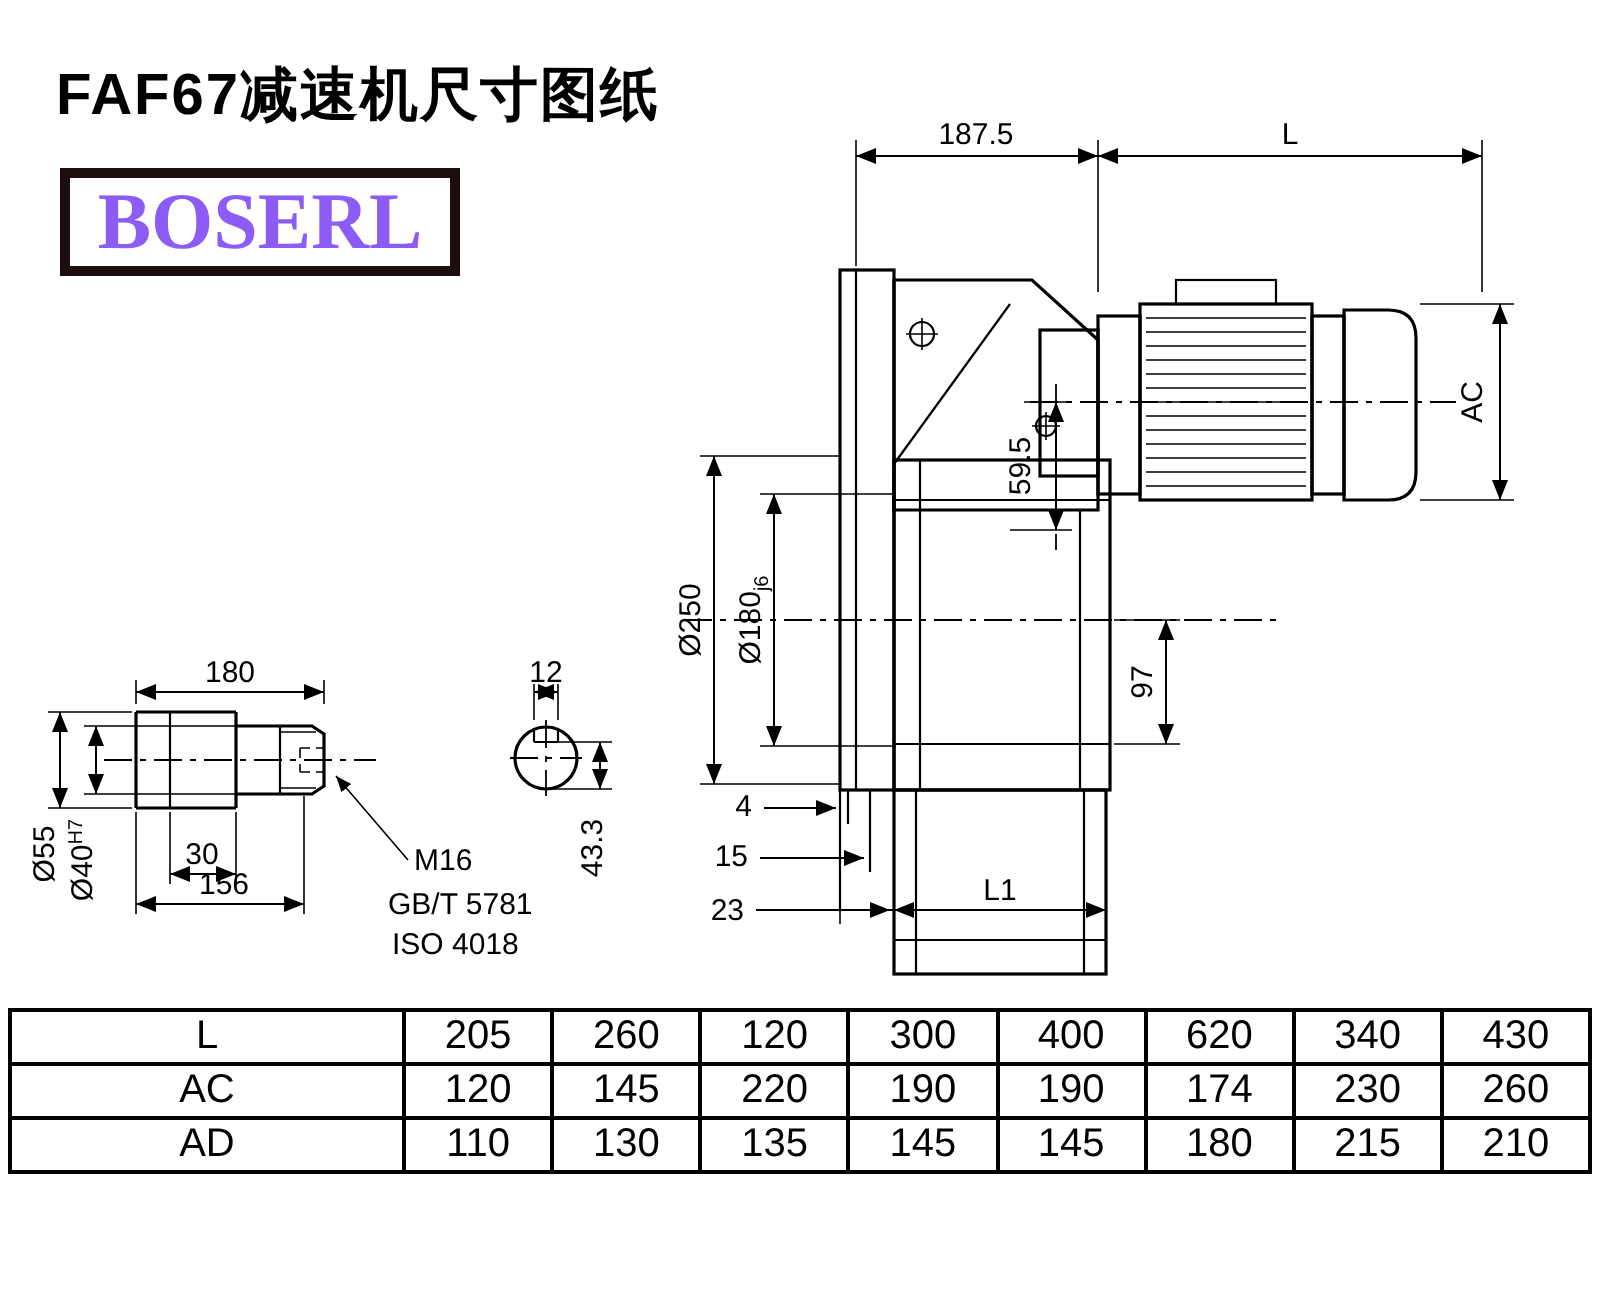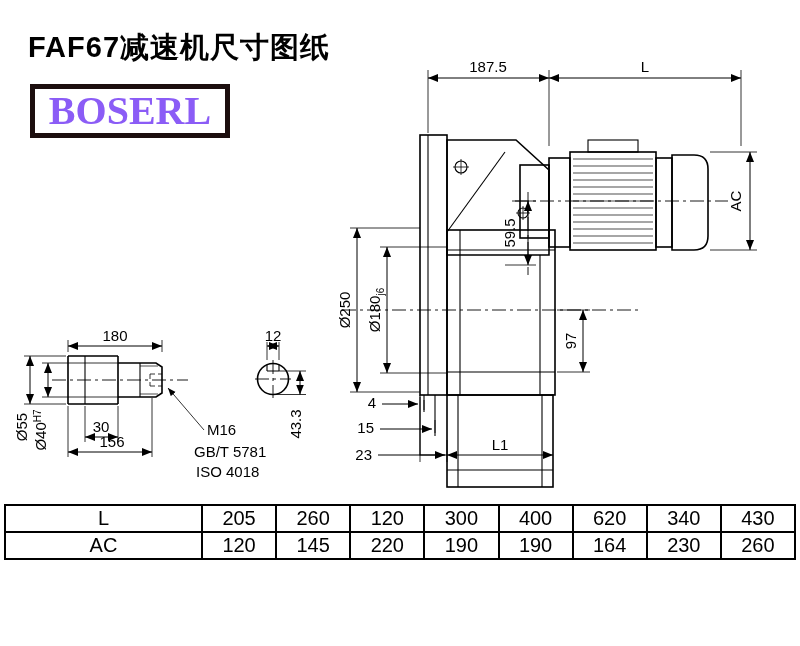--- a/index.html
+++ b/index.html
@@ -209,20 +209,31 @@
       <td>340</td>
       <td>430</td>
     </tr>
     <tr>
       <th>AC</th>
       <td>120</td>
       <td>145</td>
       <td>220</td>
       <td>190</td>
       <td>190</td>
-      <td>164</td>
+      <td>174</td>
       <td>230</td>
       <td>260</td>
     </tr>
+    <tr>
+      <th>AD</th>
+      <td>110</td>
+      <td>130</td>
+      <td>135</td>
+      <td>145</td>
+      <td>145</td>
+      <td>180</td>
+      <td>215</td>
+      <td>210</td>
+    </tr>
   </tbody>
     </table>
 
 </div>
 
 </body></html>

